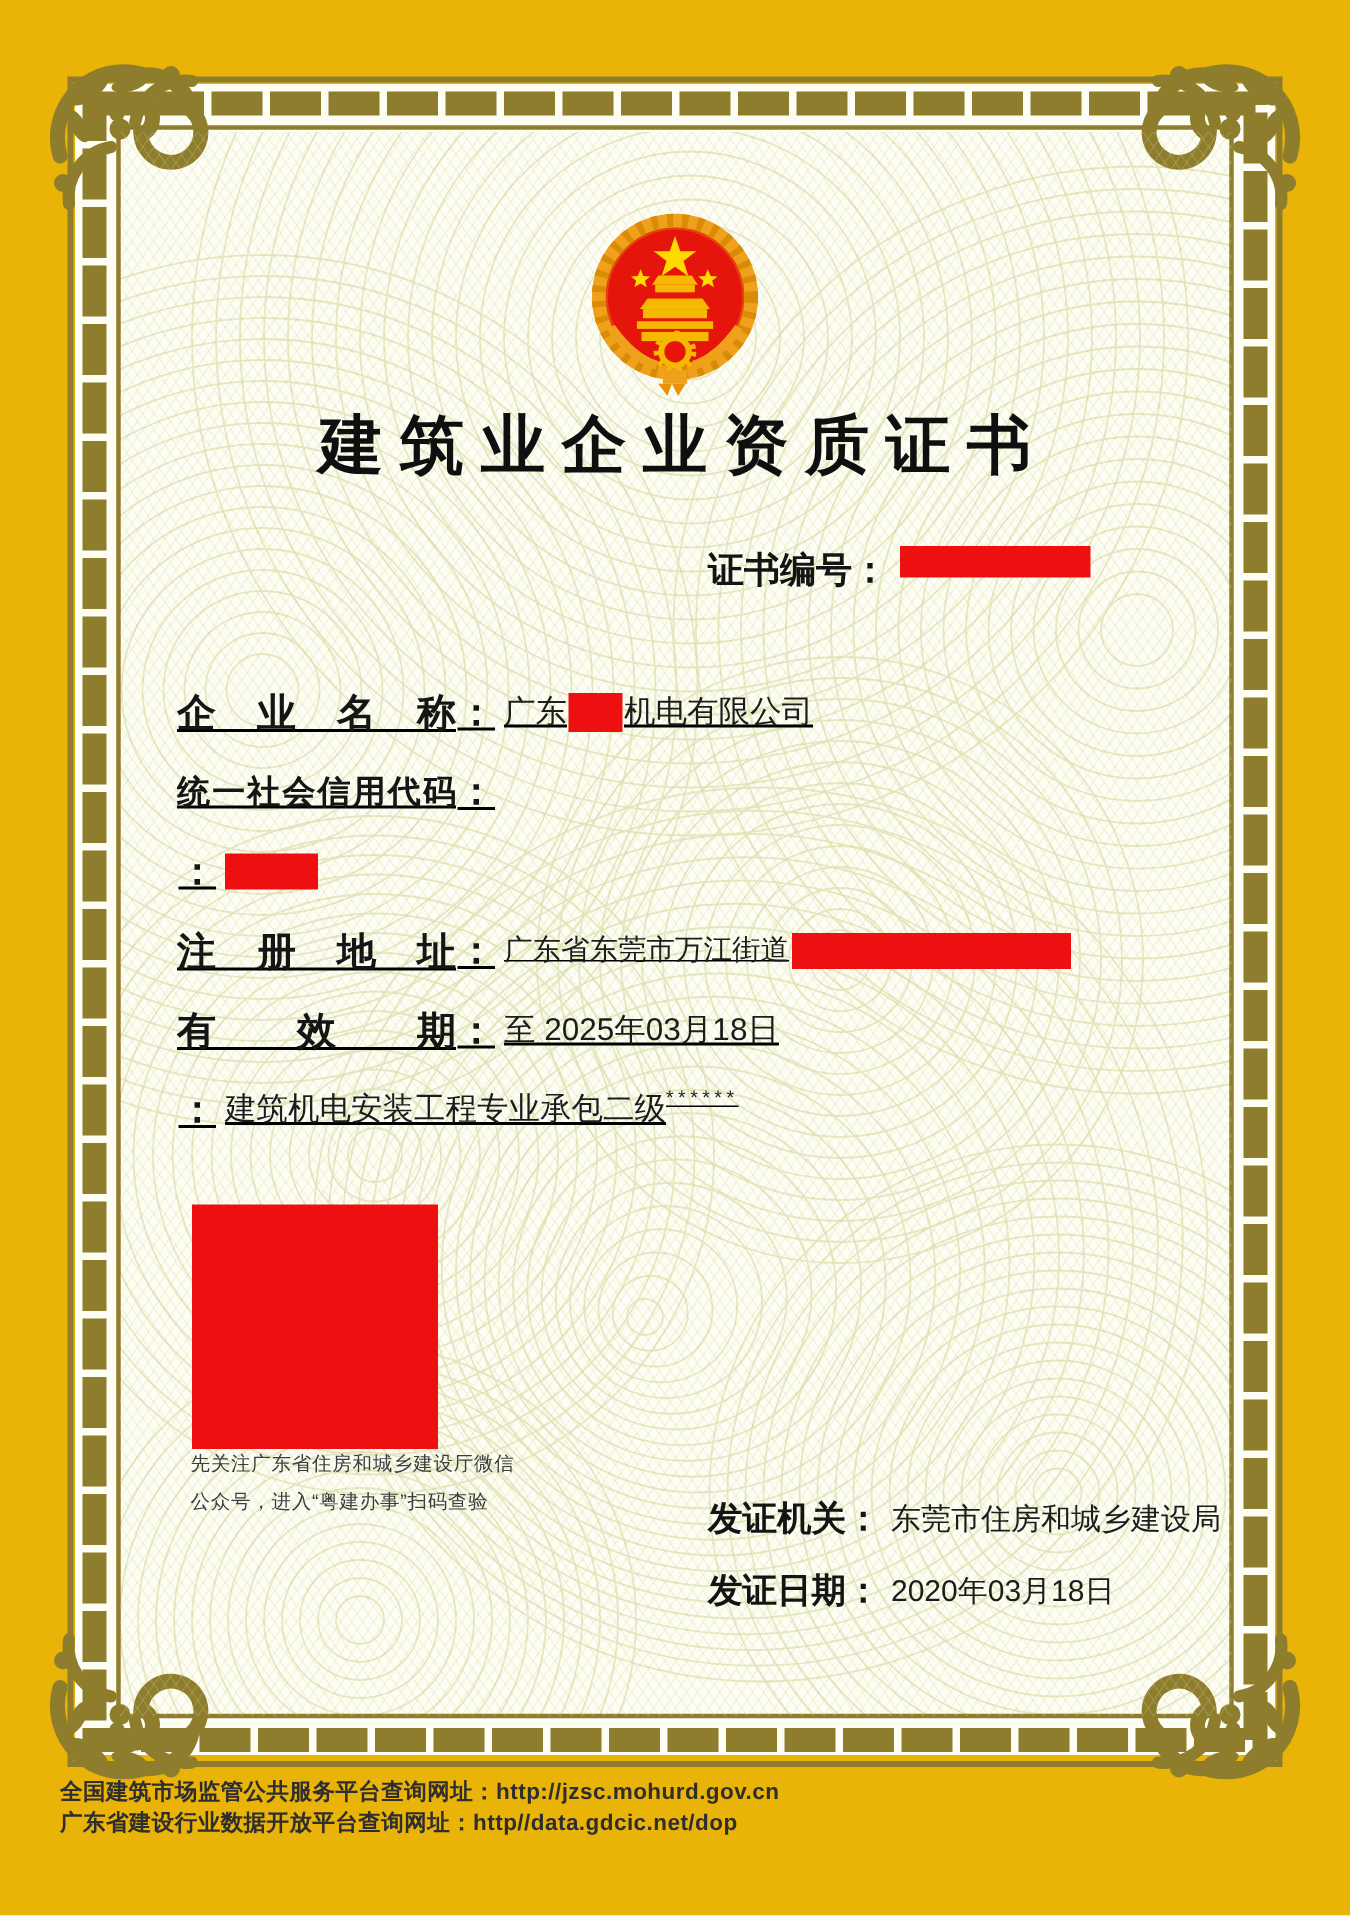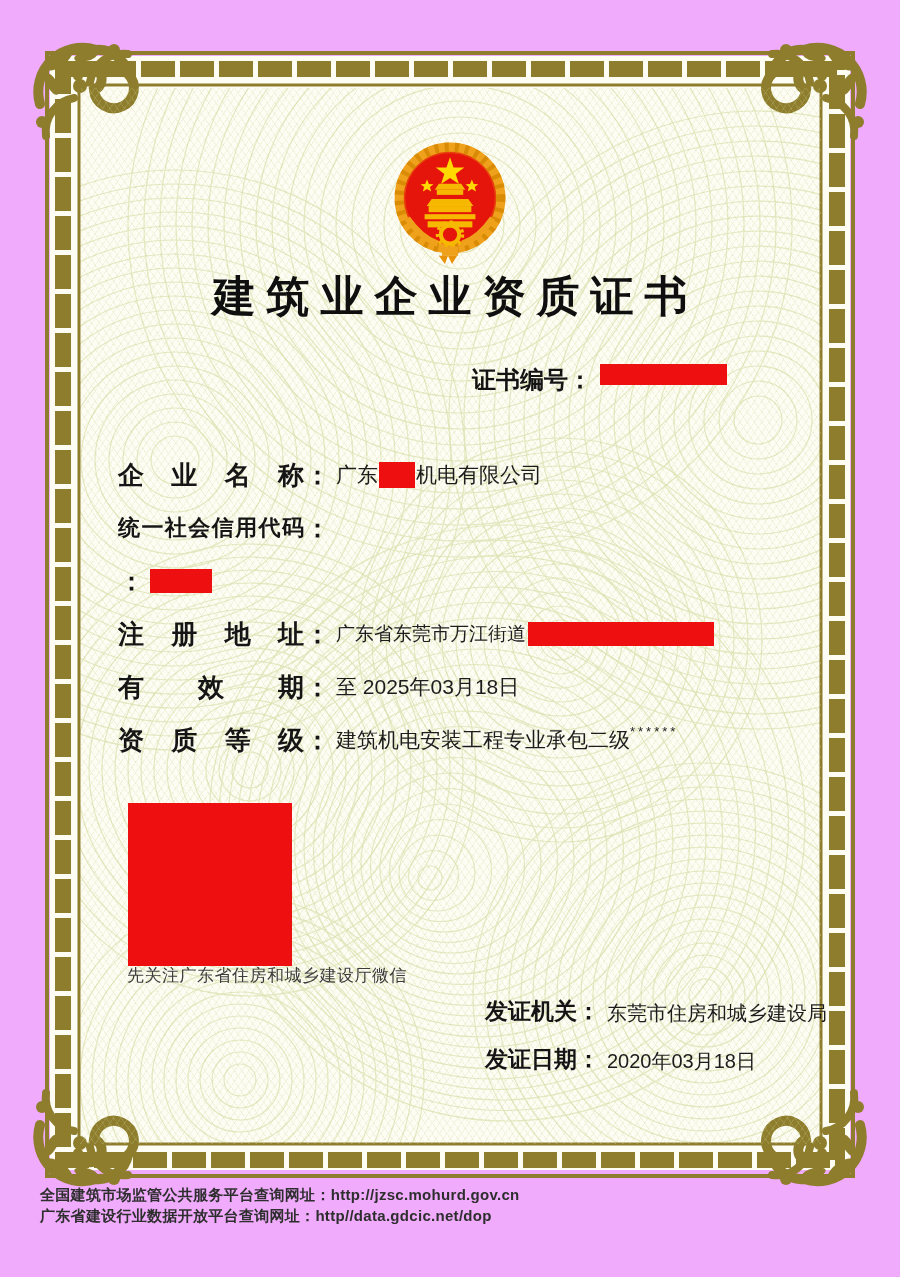--- a/index.html
+++ b/index.html
@@ -5,21 +5,21 @@
   :root{
     --gold:#8e7d2c;
     --red:#ee1010;
     --ink:#0f0f0f;
   }
   *{margin:0;padding:0;box-sizing:border-box;}
   html,body{background:#ffffff;}
   body{font-family:"Liberation Sans", sans-serif;}
   .page{
     position:relative;width:900px;height:1277px;margin:0 auto;
-    background:#f0abfc;overflow:hidden;
+    background:#eab308;overflow:hidden;
   }
   svg.layer{position:absolute;left:0;top:0;width:900px;height:1277px;}
   .mesh{
     position:absolute;left:80px;top:88px;width:741px;height:1056px;
     background:
       repeating-linear-gradient(55deg, rgba(203,209,148,.20) 0 1px, transparent 1px 6px),
       repeating-linear-gradient(-55deg, rgba(203,209,148,.20) 0 1px, transparent 1px 6px);
     pointer-events:none;
   }
   .emblem{position:absolute;left:394px;top:141px;width:112px;height:124px;}
@@ -34,38 +34,38 @@
   }
   .certno .lbl{font-size:24px;font-weight:bold;color:#141414;}
   .certno .colon{font-size:24px;font-weight:bold;color:#141414;}
   .redact{background:var(--red);display:inline-block;vertical-align:middle;}
   .rd-certno{width:127px;height:21px;margin-left:8px;}
   .rd-name{width:36px;height:26px;margin:0 1px;}
   .rd-code{width:163px;height:28px;margin-left:3px;}
   .rd-legal{width:62px;height:24px;}
   .rd-addr{width:186px;height:24px;margin-left:2px;}
   .fields{position:absolute;left:118px;top:458px;width:660px;}
-  .frow{display:flex;align-items:center;height:34px;margin-bottom:19px;}
+  .frow{display:flex;align-items:center;height:34px;margin-bottom:19px;text-decoration:underline;}
   .frow.tall{align-items:flex-start;height:auto;}
   .frow .lbl{
     display:inline-block;width:186px;font-size:26px;font-weight:bold;color:#151515;
     text-align:justify;text-align-last:justify;line-height:34px;white-space:nowrap;overflow:hidden;
   }
   .frow .lbl.sm{font-size:22px;}
   .frow .colon{font-size:25px;font-weight:bold;color:#151515;line-height:34px;margin:0 6px 0 1px;}
   .frow .val{font-size:21px;color:#1c1c1c;line-height:34px;display:flex;align-items:center;white-space:nowrap;}
   .frow .val.small{font-size:19px;text-align:center;}
   .valcol{display:flex;flex-direction:row;}
   .stars{font-size:13px;letter-spacing:3px;color:#222;line-height:15px;margin-top:1px;}
   .qr-redact{position:absolute;left:128px;top:803px;width:164px;height:163px;background:var(--red);}
   .scan-note{
     position:absolute;left:127px;top:963px;width:280px;
-    font-size:17px;color:#3c3c3c;line-height:25px;letter-spacing:.5px;
-  }
-  .issuer-row{position:absolute;display:flex;align-items:flex-end;height:30px;margin-left:13px;}
+    font-size:13px;color:#3c3c3c;line-height:25px;letter-spacing:.5px;
+  }
+  .issuer-row{position:absolute;display:flex;align-items:center;height:30px;}
   .issuer-authority{left:472px;top:997px;}
   .issuer-date{left:472px;top:1045px;}
   .issuer-row .lbl,.issuer-row .colon{font-size:23px;font-weight:bold;color:#141414;}
   .issuer-row .val{font-size:20px;color:#1c1c1c;margin-left:7px;white-space:nowrap;}
   .footer{
     position:absolute;left:40px;top:1184px;width:820px;
     font-size:15px;font-weight:700;color:#2e2e2e;line-height:21px;letter-spacing:.3px;
   }
 </style>
 </head>
@@ -324,33 +324,33 @@
         </span>
     </div>
 
     <div class="frow">
       <span class="lbl">有效期</span>
         <span class="colon">：</span>
       <span class="val">至 2025年03月18日</span>
     </div>
 
     <div class="frow tall">
-      <span class="lbl">资质等级</span>
         <span class="colon">：</span>
       <span class="valcol">
         <span class="val">建筑机电安装工程专业承包二级</span>
         <span class="stars">******</span>
       </span>
     </div>
   </div>
 
   <div class="qr-redact"></div>
 
   <div class="scan-note">
     <div>先关注广东省住房和城乡建设厅微信</div>
+    <div>公众号，进入“粤建办事”扫码查验</div>
   </div>
 
   <div class="issuer-row issuer-authority">
     <span class="lbl">发证机关</span>
       <span class="colon">：</span>
     <span class="val">东莞市住房和城乡建设局</span>
   </div>
   <div class="issuer-row issuer-date">
     <span class="lbl">发证日期</span>
       <span class="colon">：</span>

